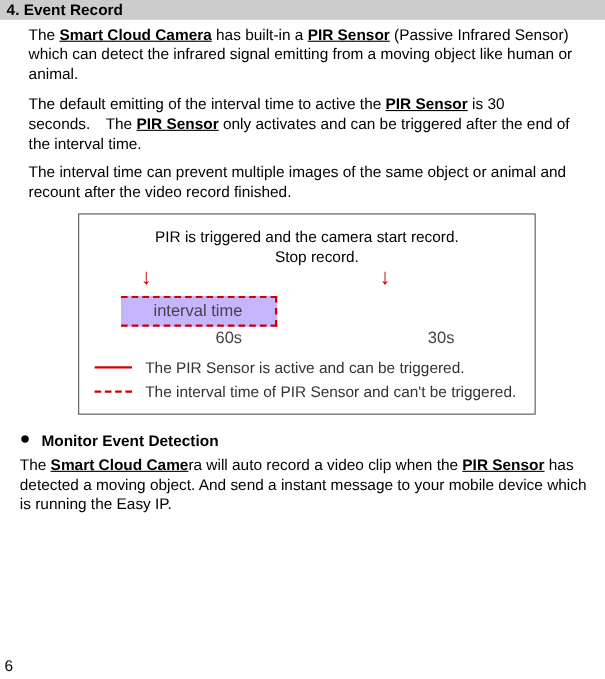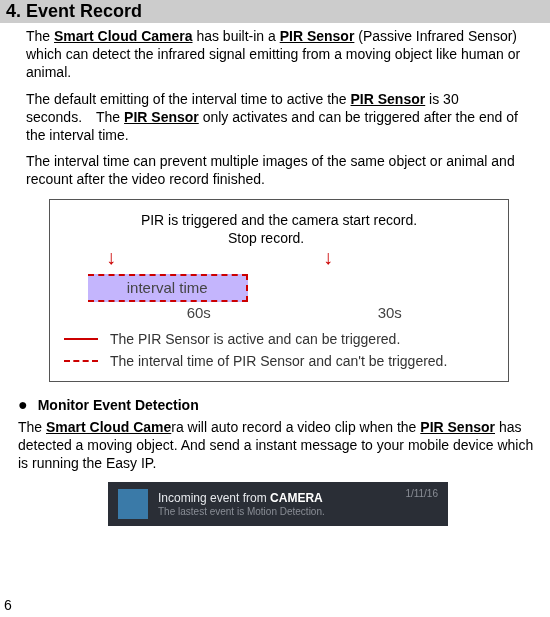--- a/index.html
+++ b/index.html
@@ -9,37 +9,37 @@
     font-family: Arial, Helvetica, sans-serif;
     font-size: 14px;
     color: #000;
     background: #fff;
     position: relative;
   }
   .section-header {
     background: #ccc;
     padding: 1px 6px;
     font-weight: bold;
-    font-size: 18px;
+    font-size: 14px;
   }
   .content {
     padding: 0 18px 0 26px;
   }
   .para {
     margin: 4px 0 8px 0;
     line-height: 1.3;
   }
   .bold { font-weight: bold; }
   .underline { text-decoration: underline; }
 
   
   .diagram-box {
     border: 1px solid #555;
     margin: 10px auto 14px auto;
-    width: 460px;
+    width: 416px;
     padding: 12px 8px 10px 8px;
     font-size: 14px;
   }
   .dlabel {
     text-align: center;
     margin-bottom: 2px;
   }
   .dlabel-stop {
     margin-bottom: 2px;
     padding-left: 170px;
@@ -80,20 +80,21 @@
     justify-content: center;
     color: #444;
     font-size: 15px;
     background: #c4b5fd;
   }
   .time-labels {
     display: flex;
     margin: 2px 30px 10px 30px;
     color: #444;
     font-size: 15px;
+    gap: 24px;
   }
   .time-labels .l1 { flex: 0 0 58%; text-align: center; }
   .time-labels .l2 { flex: 0 0 42%; text-align: center; }
   .legend-row {
     display: flex;
     align-items: center;
     margin: 6px 0 2px 6px;
     font-size: 14px;
     color: #333;
   }
@@ -206,25 +207,15 @@
 <div class="content2">
   <div class="bullet-row">
     <span class="bullet-dot">●</span>
     <span class="bullet-text">Monitor Event Detection</span>
   </div>
 
   <p class="para">
     <span>The </span><span class="bold underline">Smart Cloud Came</span><span>ra will auto record a video clip when the </span><span class="bold underline">PIR Sensor</span><span> has detected a moving object. And send a instant message to your mobile device which is running the Easy IP.</span>
   </p>
 
-  <div class="notif">
-    <div class="notif-icon"></div>
-    <div class="notif-main">
-      <div class="notif-title">
-        <span>Incoming event from </span><span class="cam">CAMERA</span>
-      </div>
-      <div class="notif-sub">The lastest event is Motion Detection.</div>
-    </div>
-    <div class="notif-time">1/11/16</div>
-  </div>
 </div>
 
 <div class="page-num">6</div>
 
 </body></html>

